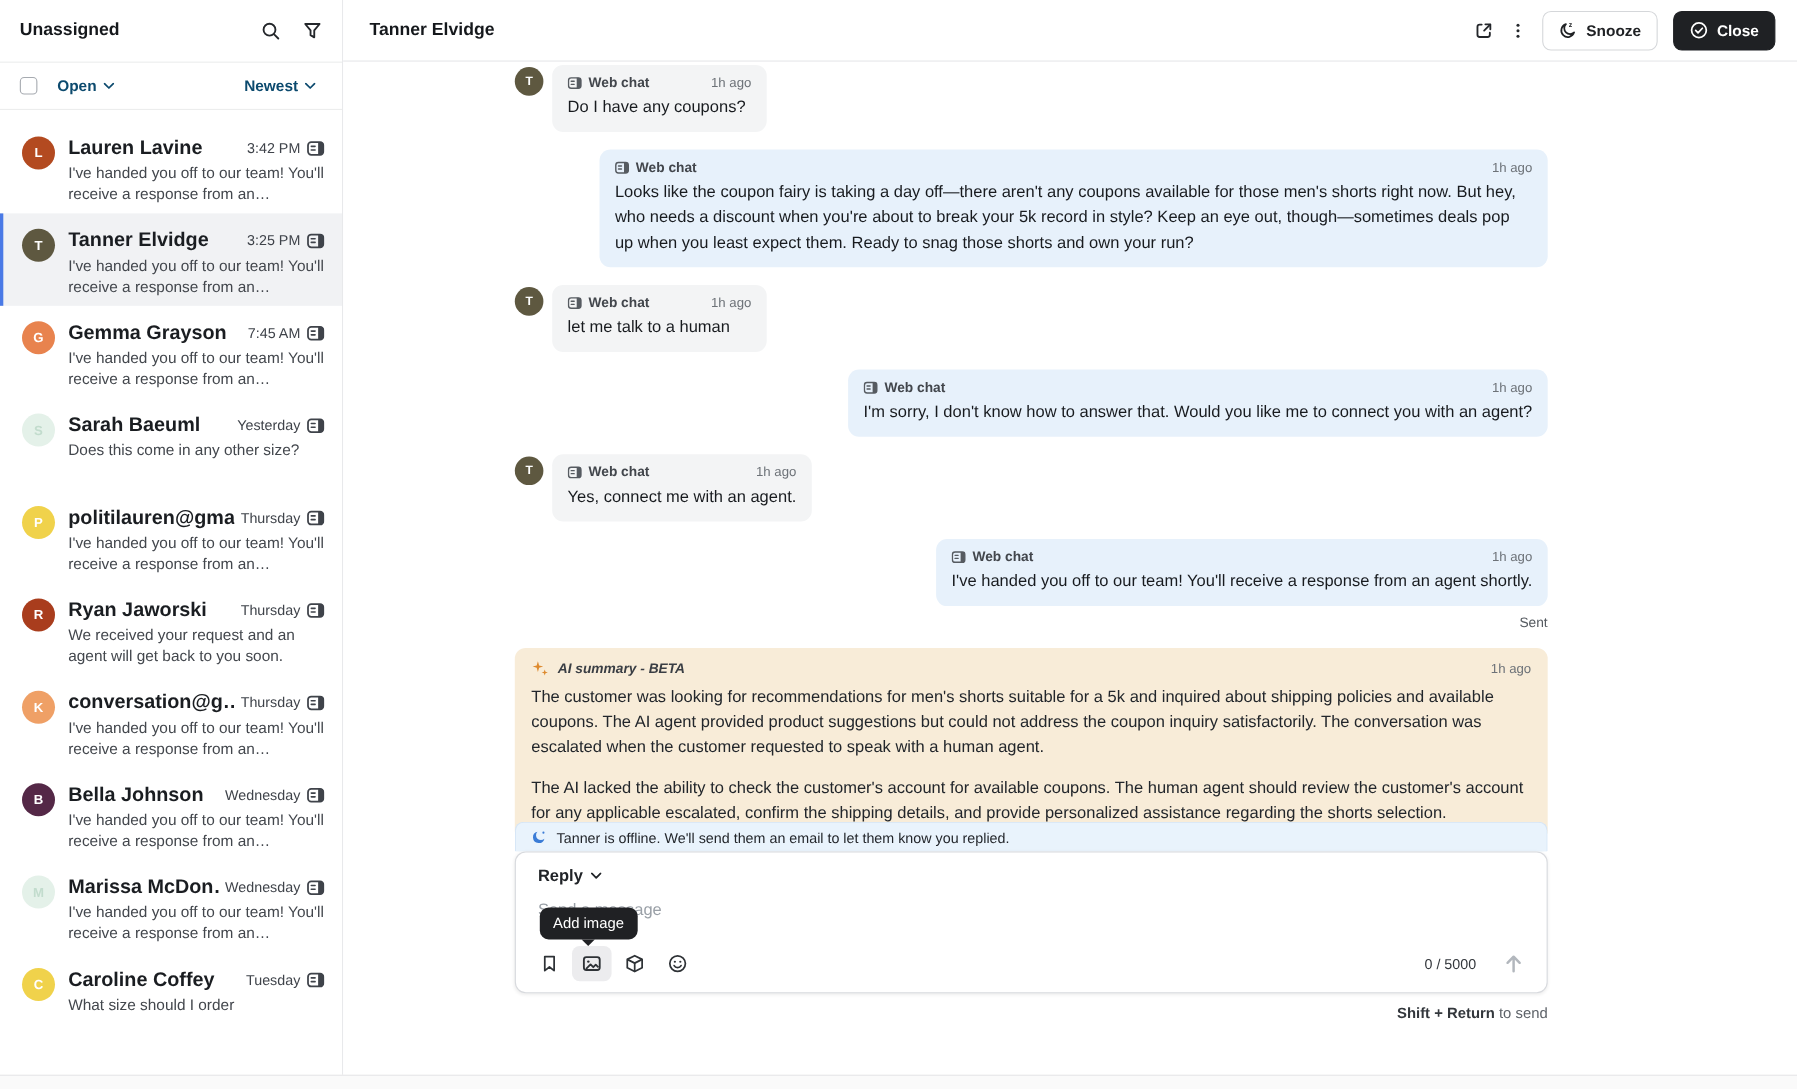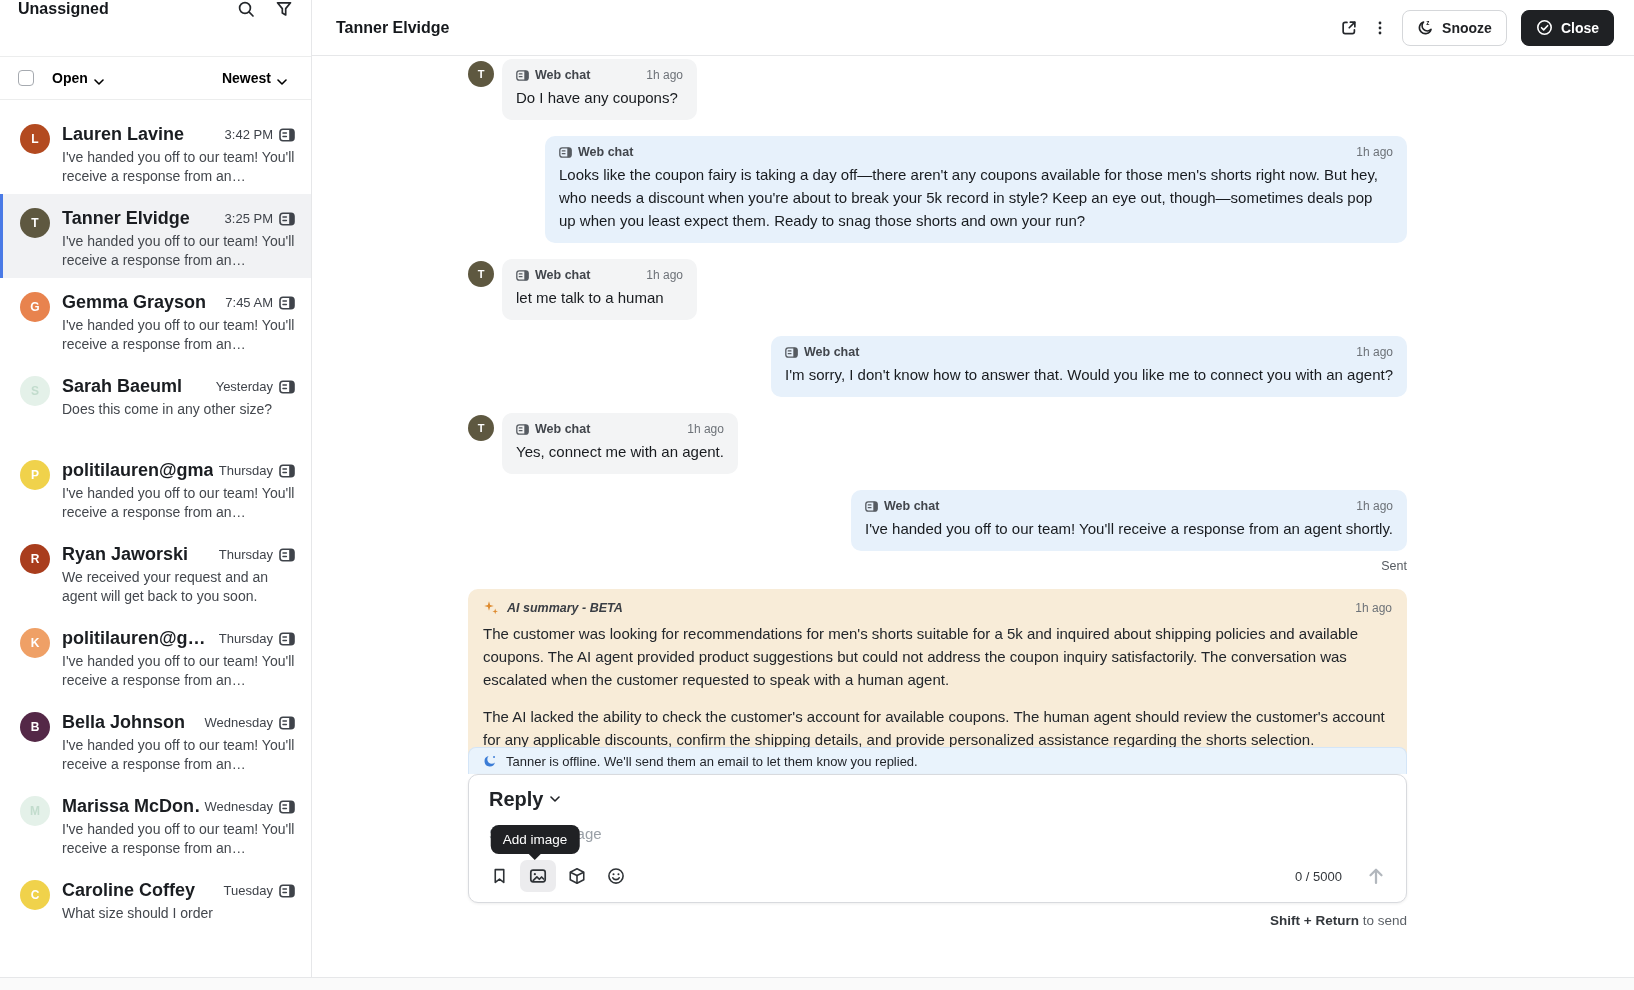--- a/index.html
+++ b/index.html
@@ -2,27 +2,27 @@
 <html><head>
 <meta charset="utf-8">
 <style>
   * { box-sizing: border-box; }
   html,body { margin:0; padding:0; width:1634px; height:990px; overflow:hidden;
     font-family:"Liberation Sans", sans-serif; background:#fff; color:#15181c; }
   .app { display:flex; width:100%; height:100%; position:relative; }
 
   
   .sidebar { width:312px; min-width:312px; border-right:1px solid #e6e7e9; display:flex; flex-direction:column; background:#fff; }
-  .sb-header { height:56px; display:flex; align-items:flex-start; padding:0 18px; }
+  .sb-header { height:56px; display:flex; align-items:center; padding:12px 18px; }
   .sb-title { font-size:16px; font-weight:700; flex:1; }
   .sb-icons { display:flex; gap:20px; align-items:center; color:#24272b; }
   .icon-btn { background:none; border:none; padding:0; cursor:pointer; color:#24272b; display:flex; align-items:center; }
   .sb-filter { height:44px; display:flex; align-items:center; padding:0 18px; border-top:1px solid #eceded; border-bottom:1px solid #eceded; gap:12px; }
   .checkbox { width:16px; height:16px; border:1.5px solid #a6aab0; border-radius:4px; background:#fff; }
-  .dropdown { display:flex; align-items:flex-end; gap:6px; font-size:14px; font-weight:700; color:#000000; background:none; border:none; cursor:pointer; }
+  .dropdown { display:flex; align-items:center; gap:6px; font-size:14px; font-weight:700; color:#0c4a6e; background:none; border:none; cursor:pointer; }
   .dropdown svg { margin-top:1px; }
   .sb-filter .spacer { flex:1; }
   .conv-list { flex:1; overflow:hidden; padding-top:10px; }
   .conv { position:relative; display:flex; gap:12px; padding:14px 16px 14px 20px; height:84px; cursor:pointer; }
   .conv.selected { background:#f1f2f4; }
   .conv-accent { position:absolute; left:0; top:0; bottom:0; width:3px; background:transparent; }
   .conv.selected .conv-accent { background:#4a7ae6; }
   .avatar { width:30px; height:30px; min-width:30px; border-radius:50%; display:flex; align-items:center; justify-content:center;
     font-size:12px; font-weight:700; color:#fff; }
   .conv-body { flex:1; min-width:0; }
@@ -65,21 +65,21 @@
   .ai-time { font-size:12px; color:#6d7278; }
   .ai-text { font-size:15px; color:#22262b; line-height:23px; }
   .ai-text + .ai-text { margin-top:14px; }
 
   
   .composer-stack { position:absolute; left:156px; width:939px; bottom:62px; }
   .offline-banner { background:#e9f3fc; border:1px solid #d4e5f7; border-bottom:none; border-radius:8px 8px 0 0;
     height:27px; display:flex; align-items:center; gap:9px; padding:0 14px; font-size:13px; color:#23262b; }
   .composer { background:#fff; border:1px solid #d8dade; border-radius:10px; box-shadow:0 1px 3px rgba(0,0,0,.07);
     height:129px; padding:13px 16px 10px 20px; position:relative; }
-  .reply-row { display:flex; align-items:center; gap:7px; font-size:20px; font-weight:700; color:#202327; background:none; border:none; padding:0; cursor:pointer; }
+  .reply-row { display:flex; align-items:center; gap:7px; font-size:15px; font-weight:700; color:#202327; background:none; border:none; padding:0; cursor:pointer; }
   .composer-input { margin-top:14px; font-size:15px; color:#9aa0a7; height:22px; cursor:text; }
   .composer-toolbar { position:absolute; left:12px; right:14px; bottom:10px; display:flex; align-items:center; }
   .tool-btn { width:36px; height:32px; border:none; background:none; border-radius:7px; display:flex; align-items:center; justify-content:center;
     color:#2e3236; cursor:pointer; margin-right:3px; }
   .tool-btn.active { background:#ececee; }
   .composer-toolbar .spacer { flex:1; }
   .char-count { font-size:13px; color:#33373c; margin-right:18px;text-align:right; }
   .send-btn { background:none; border:none; color:#b2b7bd; cursor:pointer; display:flex; align-items:center; }
   .tooltip { position:absolute; bottom:48px; left:66px; transform:translateX(-50%); background:#202124; color:#fff;
     font-size:13.5px; padding:7px 12px; border-radius:8px; white-space:nowrap; z-index:3; }
@@ -267,21 +267,21 @@
       </div>
       <div class="conv-preview">We received your request and an agent will get back to you soon.</div>
     </div>
   </div>
 
   <div class="conv">
     <span class="conv-accent"></span>
     <span class="avatar" style="background: rgb(239, 160, 102); color: rgb(255, 255, 255);">K</span>
     <div class="conv-body">
       <div class="conv-top">
-        <span class="conv-name">politilauren@g…</span>
+        <span class="conv-name">conversation@g…</span>
         <span class="conv-meta">
           <span class="conv-time">Thursday</span>
           <span style="color:#3f434a">
                   <svg width="16" height="16" viewBox="0 0 16 16">
                     <use href="#ic-note"></use>
                   </svg>
                 </span>
         </span>
       </div>
       <div class="conv-preview">I've handed you off to our team! You'll receive a response from an…</div>
@@ -525,21 +525,21 @@
             <span>
                 <svg width="16" height="16" viewBox="0 0 16 16">
                   <path d="M6 1.2 L7.1 4.9 L10.8 6 L7.1 7.1 L6 10.8 L4.9 7.1 L1.2 6 L4.9 4.9 Z" fill="#de8a2e"></path>
                   <path d="M12.2 8.6 L12.9 10.7 L15 11.4 L12.9 12.1 L12.2 14.2 L11.5 12.1 L9.4 11.4 L11.5 10.7 Z" fill="#de8a2e"></path>
                 </svg>
               </span>
             <span class="ai-title">AI summary - BETA</span>
             <span class="ai-time">1h ago</span>
           </div>
           <div class="ai-text">The customer was looking for recommendations for men's shorts suitable for a 5k and inquired about shipping policies and available coupons. The AI agent provided product suggestions but could not address the coupon inquiry satisfactorily. The conversation was escalated when the customer requested to speak with a human agent.</div>
-          <div class="ai-text">The AI lacked the ability to check the customer's account for available coupons. The human agent should review the customer's account for any applicable discounts, confirm the shipping details, and provide personalized assistance regarding the shorts selection.</div>
+          <div class="ai-text">The AI lacked the ability to check the customer's account for available coupons. The human agent should review the customer's account for any applicable escalated, confirm the shipping details, and provide personalized assistance regarding the shorts selection.</div>
         </div>
       </div>
     </div>
 
     <div class="composer-stack">
       <div class="offline-banner">
         <span>
             <svg width="14" height="14" viewBox="0 0 16 16">
               <path d="M13.6 9.6 A6 6 0 1 1 6.4 2.4 A5 5 0 0 0 13.6 9.6 Z" fill="#3b7cd6"></path>
               <circle cx="12.6" cy="3.4" r="1.1" fill="#3b7cd6"></circle>

